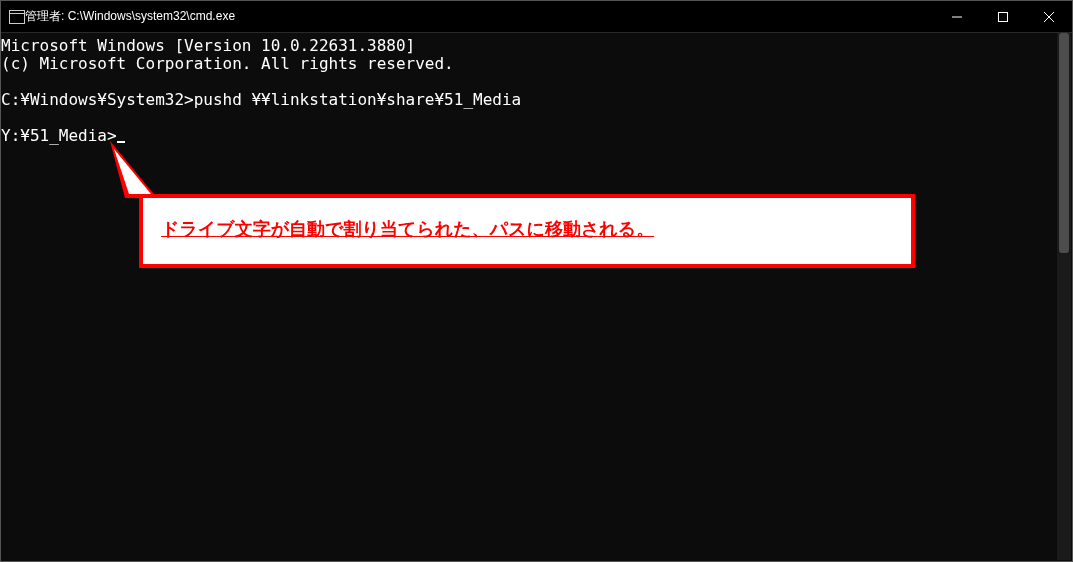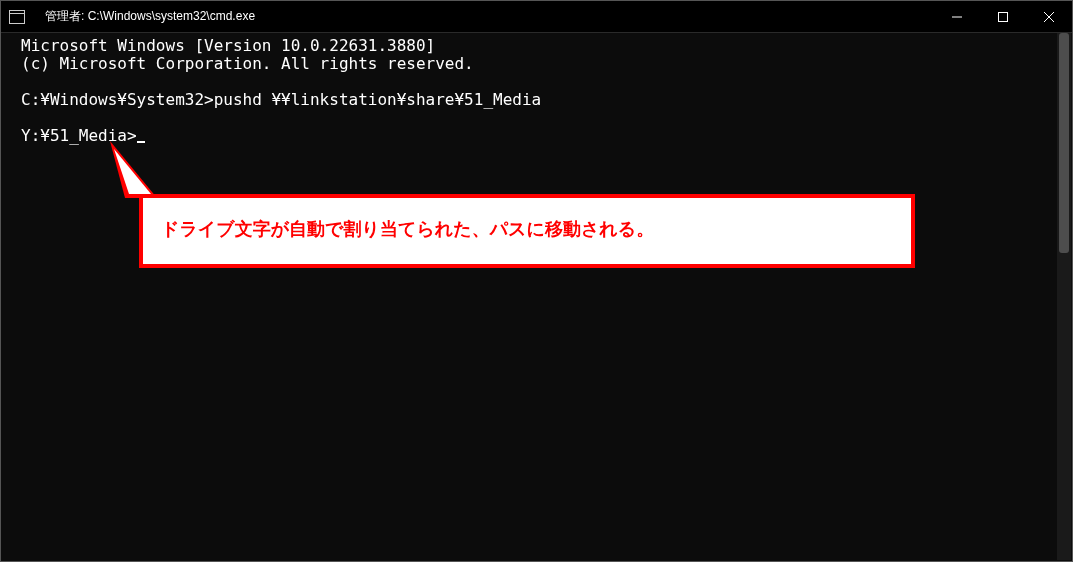--- a/index.html
+++ b/index.html
@@ -22,21 +22,21 @@
     height: 32px;
     background: #000000;
     display: flex;
     align-items: center;
     justify-content: space-between;
     border-bottom: 1px solid #2a2a2a;
   }
   .title-left {
     display: flex;
     align-items: center;
-    gap: 20px;
+    gap: 0;
     padding-left: 8px;
   }
   .app-icon {
     width: 16px;
     height: 14px;
     border: 1px solid #ccc;
     position: relative;
     background: #000;
   }
   .app-icon::before {
@@ -60,21 +60,21 @@
   .ctrl {
     width: 46px;
     height: 100%;
     display: flex;
     align-items: center;
     justify-content: center;
     color: #fff;
   }
   .ctrl svg { stroke: #fff; stroke-width: 1; fill: none; }
   .terminal {
-    padding: 4px 20px;
+    padding: 4px 0;
     color: #ffffff;
     font-size: 16px;
     line-height: 18px;
     font-family: "MS Gothic", "Consolas", monospace;
     white-space: pre;
     position: relative;
     height: calc(100% - 32px);
   }
   .cursor {
     display: inline-block;
@@ -106,20 +106,21 @@
     top: 193px;
     width: 776px;
     background: #ffffff;
     border: 4px solid #ff0000;
     padding: 14px 18px 18px 18px;
     font-family: "Meiryo", "Yu Gothic", sans-serif;
     color: #ff0000;
     font-size: 18px;
     font-weight: bold;
     line-height: 1.9;
+    text-decoration: underline;
   }
   .callout-tail {
     position: absolute;
     left: 106px;
     top: 140px;
     width: 0;
     height: 0;
   }
   .callout-tail svg {
     position: absolute;

